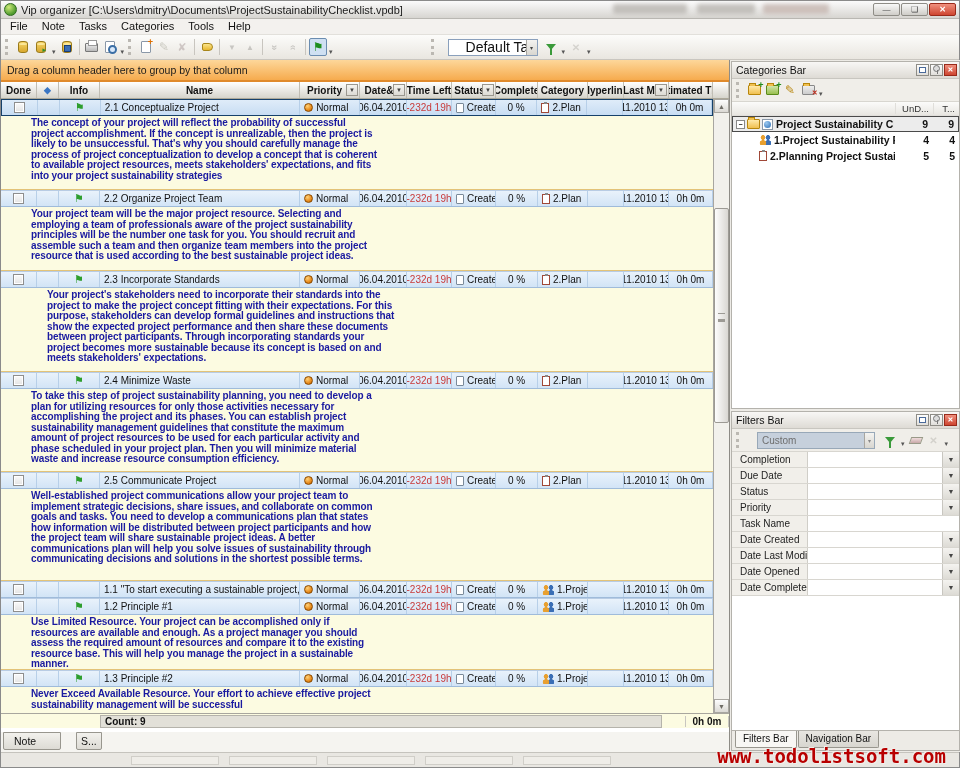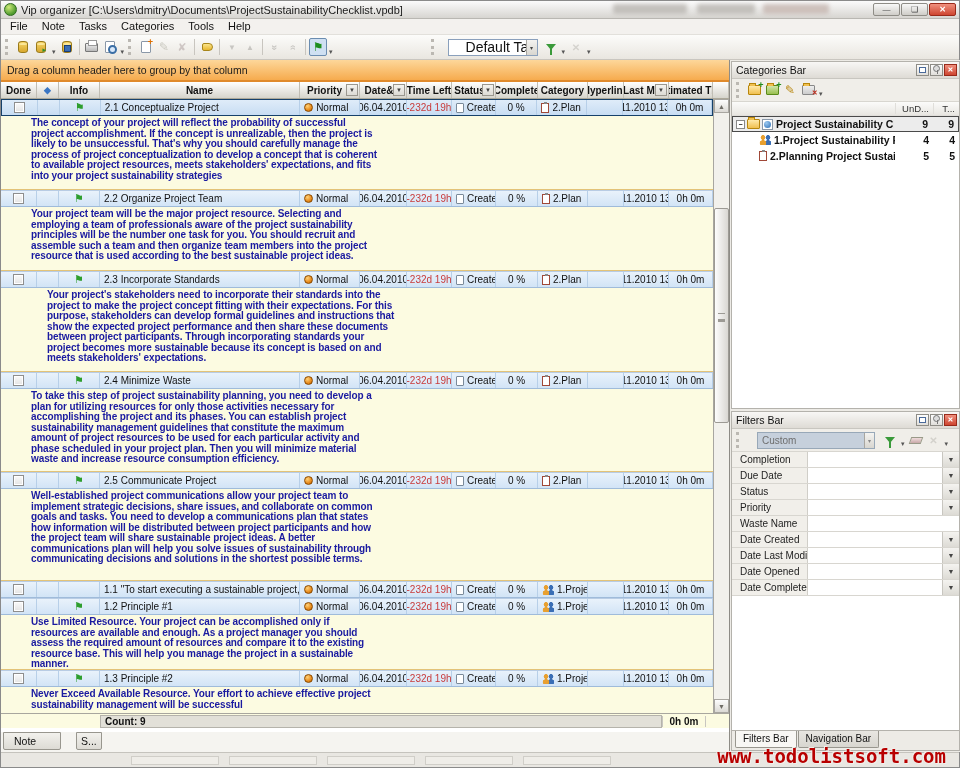--- a/index.html
+++ b/index.html
@@ -93,21 +93,21 @@
   .h74{height:74px;} .h64{height:64px;} .h84{height:84px;padding-left:16px;} .h83{height:83px;} .h92{height:92px;} .h55{height:55px;} .h27{height:27px;}
 
   
   .vscroll { width:16px; background:#F2F1EC; border-left:1px solid #A8A6A0; display:flex; flex-direction:column; }
   .sbtn { height:14px; background:linear-gradient(#FDFDFD,#DBD9D4); border:1px solid #A8A6A0; font-size:7px; color:#6E6C66; display:flex; align-items:center; justify-content:center; }
   .strack { flex:1; position:relative; }
   .sthumb { position:absolute; left:0; right:0; top:95px; height:215px; background:linear-gradient(90deg,#FDFDFD,#D9D7D2); border:1px solid #9C9A94; border-radius:2px; }
   .sthumb::after { content:""; position:absolute; left:3px; right:3px; top:50%; height:5px; margin-top:-3px; border-top:1px solid #9C9A94; border-bottom:1px solid #9C9A94; box-shadow:0 2px 0 #9C9A94; }
 
   
-  .gfoot { height:15px; background:#FCFBE1; border-top:1px solid #A8A69E; display:flex; align-items:center; font-size:10px; font-weight:bold; flex:0 0 15px; }
+  .gfoot { height:15px; background:#FCFBE1; border-top:1px solid #A8A69E; display:flex; align-items:center; font-size:10px; font-weight:bold; flex:0 0 15px;justify-content:space-between; }
   .countbox { margin-left:99px; width:562px; height:13px; background:#E2E0D8; border:1px solid #B5B3AB; line-height:11px; padding-left:4px; }
   .esttotal { width:44px; text-align:center; border-left:1px solid #C8C6C0; border-right:1px solid #C8C6C0; }
 
   
   .ntabs { height:20px; background:#F5F4F0; margin-top:4px; display:flex; align-items:flex-start; padding-left:2px; gap:15px; flex:0 0 20px; }
   .ntab { height:18px; padding:0 10px; background:linear-gradient(#F2F1ED,#DDDBD5); border:1px solid #98968E; border-radius:0 0 2px 2px; font-size:10.5px; line-height:17px; }
 
   
   .panel { border:1px solid #B4B2AC; margin:1px; background:#fff; display:flex; flex-direction:column; min-height:0; }
   .pcat { flex:0 0 348px; }
@@ -664,21 +664,21 @@
           <span class="flbl">Status</span>
             <span class="fval"></span>
             <span class="fdd">▼</span>
         </div>
         <div class="frow">
           <span class="flbl">Priority</span>
             <span class="fval"></span>
             <span class="fdd">▼</span>
         </div>
         <div class="frow">
-          <span class="flbl">Waste Name</span>
+          <span class="flbl">Task Name</span>
             <span class="fval"></span>
         </div>
         <div class="frow">
           <span class="flbl">Date Created</span>
             <span class="fval"></span>
             <span class="fdd">▼</span>
         </div>
         <div class="frow">
           <span class="flbl">Date Last Modified</span>
             <span class="fval"></span>

